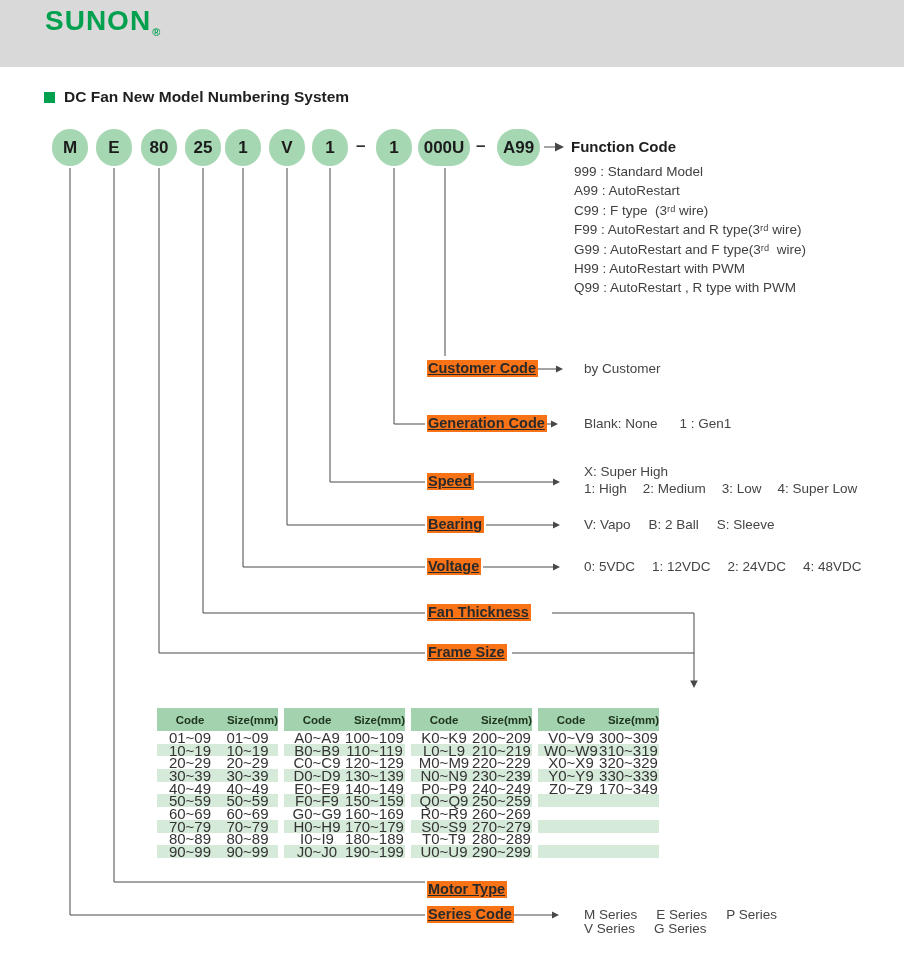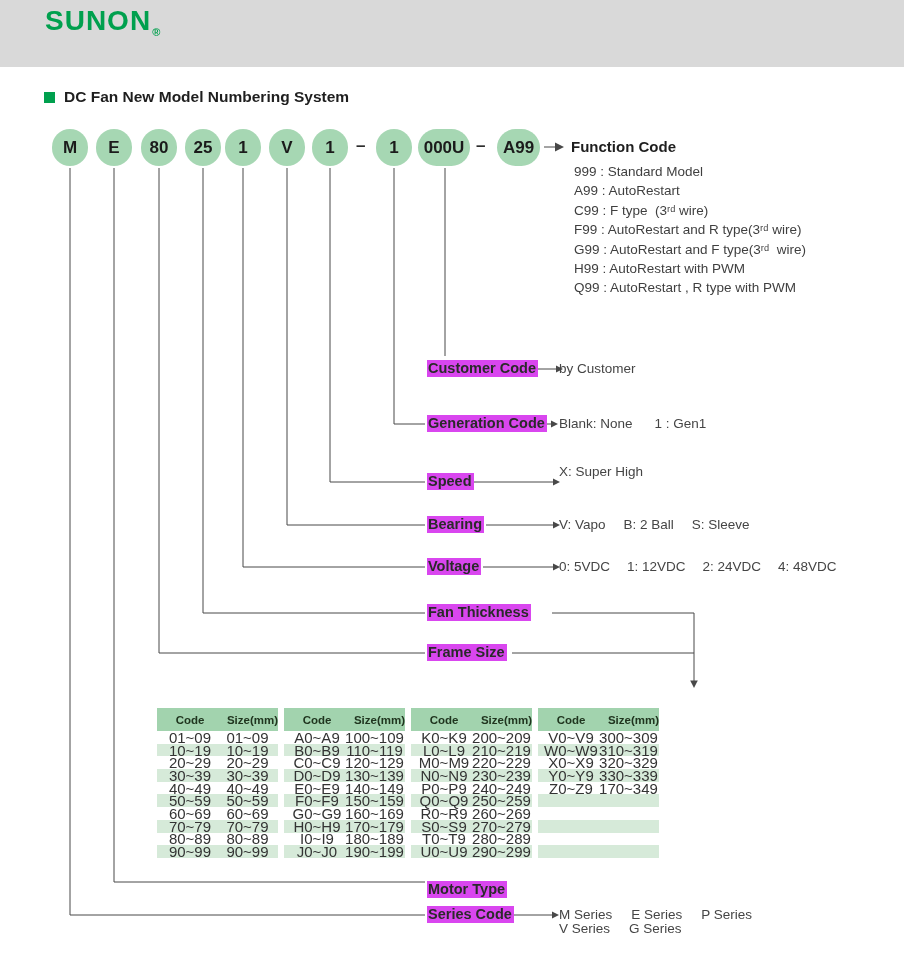--- a/index.html
+++ b/index.html
@@ -20,22 +20,22 @@
   
   .codeseg{position:absolute;top:129px;height:37px;border-radius:18.5px;background:#a6d7b3;
     display:flex;align-items:center;justify-content:center;
     font-size:17px;font-weight:600;color:#1b1b1b;z-index:2;}
   .dashsep{position:absolute;top:136px;font-size:17px;font-weight:600;color:#2c2c2c;z-index:2;}
   
   .fc-title{position:absolute;left:571px;top:138px;font-size:15px;font-weight:700;color:#1e1e1e;}
   .fc-list{position:absolute;left:574px;top:162px;font-size:13.5px;color:#3f3f3f;}
   .fc-list .item{display:block;height:19.4px;line-height:19.4px;white-space:pre;}
   
-  .flabel{position:absolute;left:427px;font-size:14.5px;font-weight:700;color:#2a2a2a;line-height:17px;white-space:nowrap;z-index:2;background:#d946ef;padding:0 2px 0 1px;}
-  .fvalue{position:absolute;left:559px;font-size:13.5px;color:#454545;line-height:16px;white-space:nowrap;z-index:2;}
+  .flabel{position:absolute;left:427px;font-size:14.5px;font-weight:700;color:#2a2a2a;line-height:17px;white-space:nowrap;z-index:2;background:#f97316;padding:0 2px 0 1px;text-decoration:underline;}
+  .fvalue{position:absolute;left:584px;font-size:13.5px;color:#454545;line-height:16px;white-space:nowrap;z-index:2;}
   .fvalue .item{display:inline-block;}
   .gap22 .item{margin-right:22px;} .gap16 .item{margin-right:16px;}
   .gap18 .item{margin-right:18px;} .gap17 .item{margin-right:17px;}
   .gap19 .item{margin-right:19px;}
   .fvalue .item:last-child{margin-right:0;}
   
   .tgroup{position:absolute;top:708px;width:121px;z-index:2;}
   .thead{display:flex;height:23px;background:#a2d3ae;align-items:center;padding-left:6px;
     font-size:11.5px;font-weight:600;color:#20351f;}
   .thead .hc0{width:54px;text-align:center;}
@@ -118,20 +118,21 @@
     </div>
 
   <div class="flabel" style="top:360px;">Customer Code</div>
   <div class="fvalue" style="top:361px;"><span class="item">by Customer</span></div>
 
   <div class="flabel" style="top:415px;">Generation Code</div>
   <div class="fvalue gap22" style="top:416px;"><span class="item">Blank: None</span><span class="item">1 : Gen1</span></div>
 
   <div class="flabel" style="top:473px;">Speed</div>
   <div class="fvalue" style="top:464px;"><span class="item">X: Super High</span></div>
+  <div class="fvalue gap16" style="top:481px;"><span class="item">1: High</span><span class="item">2: Medium</span><span class="item">3: Low</span><span class="item">4: Super Low</span></div>
 
   <div class="flabel" style="top:516px;">Bearing</div>
   <div class="fvalue gap18" style="top:517px;"><span class="item">V: Vapo</span><span class="item">B: 2 Ball</span><span class="item">S: Sleeve</span></div>
 
   <div class="flabel" style="top:558px;">Voltage</div>
   <div class="fvalue gap17" style="top:559px;text-align:center;"><span class="item">0: 5VDC</span><span class="item">1: 12VDC</span><span class="item">2: 24VDC</span><span class="item">4: 48VDC</span></div>
 
   <div class="flabel" style="top:604px;">Fan Thickness</div>
   <div class="flabel" style="top:644px;">Frame Size</div>
   <div class="flabel" style="top:842px;margin-top:39px;">Motor Type</div>

